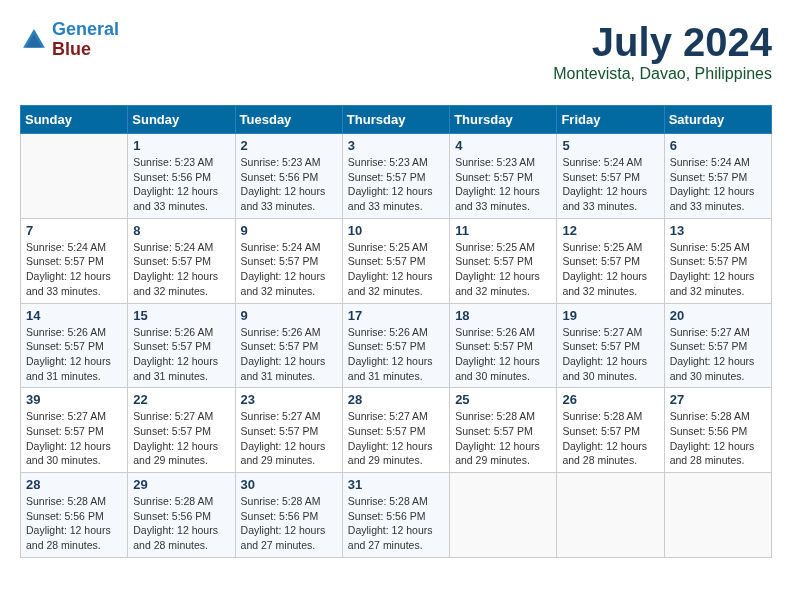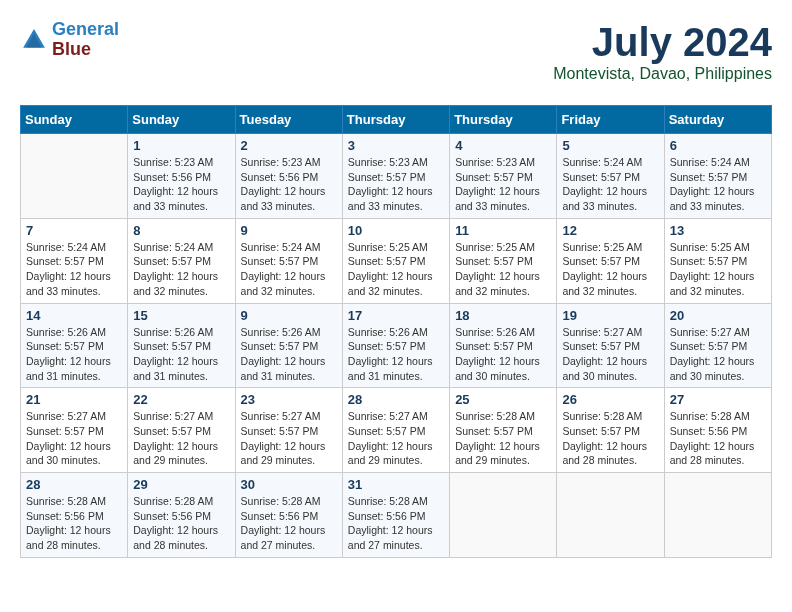--- a/index.html
+++ b/index.html
@@ -266,21 +266,21 @@
         <td>
           <span class="day-num">20</span>
           <div class="day-info" style="white-space: pre-line;">Sunrise: 5:27 AM
 Sunset: 5:57 PM
 Daylight: 12 hours
 and 30 minutes.</div>
         </td>
       </tr>
       <tr>
         <td>
-          <span class="day-num">21</span>
+          <span class="day-num">39</span>
           <div class="day-info" style="white-space: pre-line;">Sunrise: 5:27 AM
 Sunset: 5:57 PM
 Daylight: 12 hours
 and 30 minutes.</div>
         </td>
         <td>
           <span class="day-num">22</span>
           <div class="day-info" style="white-space: pre-line;">Sunrise: 5:27 AM
 Sunset: 5:57 PM
 Daylight: 12 hours

